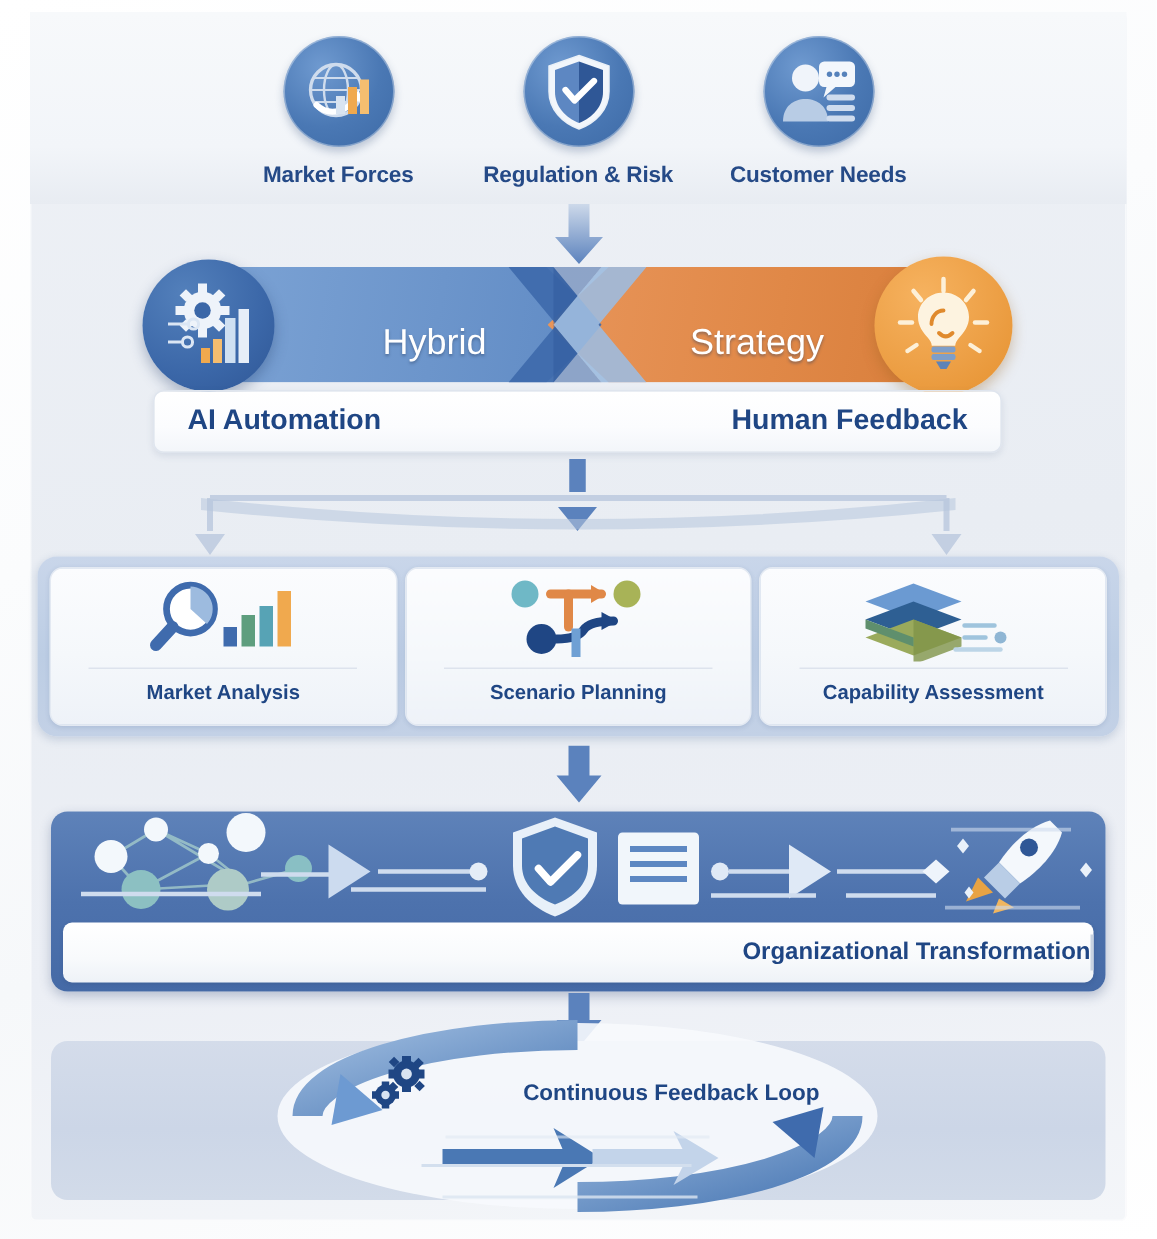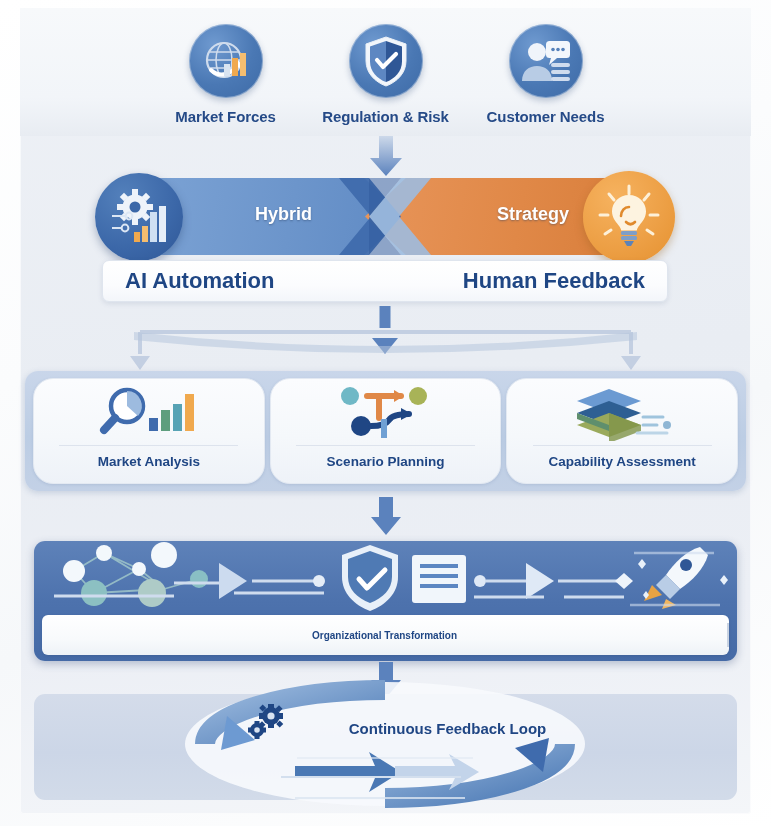--- a/index.html
+++ b/index.html
@@ -58,61 +58,61 @@
   }
   .chev-right{
     position:absolute;left:215px;top:0;width:255px;height:77px;
     background:linear-gradient(100deg,#e8955a 0%,#e08847 60%,#d97f3c 100%);
     clip-path:polygon(16% 0, 100% 0, 100% 100%, 16% 100%, 0 50%);
   }
   .xcross{
     position:absolute;left:189px;top:0;width:92px;height:77px;
   }
   .band-lbl{
-    position:absolute;top:26px;font-size:18px;font-weight:700;color:#ffffff;
+    position:absolute;top:37px;font-size:24px;font-weight:400;color:#ffffff;
     text-shadow:0 1px 2px rgba(40,60,95,.45);
   }
   .lbl-hybrid{left:105px;}
-  .lbl-strategy{left:310px;margin-left:37px;}
+  .lbl-strategy{left:310px;}
   .gear-disc{
     position:absolute;left:0;top:-5px;width:88px;height:88px;border-radius:50%;
     background:radial-gradient(circle at 32% 26%,#5380bb 0%,#3b67a8 60%,#2f5796 100%);
     box-shadow:0 4px 9px rgba(35,60,105,.35);
     display:flex;align-items:center;justify-content:center;overflow:hidden;
   }
   .bulb-disc{
     position:absolute;right:0;top:-7px;width:92px;height:92px;border-radius:50%;
     background:radial-gradient(circle at 35% 28%,#f6b25f 0%,#eda046 55%,#e5912f 100%);
     box-shadow:0 4px 9px rgba(150,95,25,.35);
     display:flex;align-items:center;justify-content:center;overflow:hidden;
   }
   .hybrid-bar{
     position:absolute;left:7px;top:82px;width:566px;height:42px;
     background:linear-gradient(180deg,#ffffff 0%,#fbfcfe 60%,#f3f6fa 100%);
     border:1px solid #dfe5ee;border-radius:7px;
     box-shadow:0 2px 5px rgba(70,95,135,.13);
     display:flex;align-items:center;justify-content:space-between;
     padding:0 22px;box-sizing:border-box;
   }
-  .hybrid-bar span{font-size:22px;color:#1f4684;font-weight:600;}
+  .hybrid-bar span{font-size:19px;color:#1f4684;font-weight:600;}
 
   
   .pillars-box{
     position:absolute;left:25px;top:371px;width:721px;height:120px;
     background:linear-gradient(180deg,#c9d6ea 0%,#bccdE4 55%,#c3d1e6 100%);
     border-radius:13px;
     box-shadow:0 2px 6px rgba(70,100,145,.22);
   }
   .pillars{
     position:absolute;left:8px;top:7px;width:705px;height:106px;
     display:flex;gap:5px;
   }
   .pillar{
     flex:1;background:linear-gradient(180deg,#fbfcfe 0%,#f5f8fb 55%,#eef2f8 100%);
-    border:1px solid #e3e9f2;border-radius:20px;
+    border:1px solid #e3e9f2;border-radius:9px;
     box-shadow:0 1px 3px rgba(80,105,150,.16);
     display:flex;flex-direction:column;align-items:center;justify-content:flex-start;
     position:relative;overflow:hidden;
   }
   .pillar .pic{height:66px;display:flex;align-items:center;justify-content:center;}
   .pillar .sep{width:78%;height:1px;background:#dde3ed;}
   .pillar .plbl{
     font-size:13.5px;color:#1f4684;font-weight:600;margin-top:8px;white-space:nowrap;
   }
 
@@ -124,21 +124,21 @@
     overflow:hidden;
   }
   .outcomes-art{position:absolute;left:0;top:0;width:703px;height:74px;}
   .outcomes-bar{
     position:absolute;left:8px;bottom:6px;width:687px;height:40px;
     background:linear-gradient(180deg,#ffffff 0%,#f8fafc 60%,#eef2f7 100%);
     border-radius:6px;display:flex;align-items:center;
     box-shadow:0 1px 3px rgba(40,60,100,.2);
   }
   .outcomes-bar .oc{
-    flex:1;text-align:center;font-size:10px;color:#1f4684;font-weight:600;
+    flex:1;text-align:right;font-size:16px;color:#1f4684;font-weight:600;
     white-space:nowrap;
   }
   .ocdiv{width:1px;height:24px;background:#c9d3e2;}
 
   
   .loopbox{
     position:absolute;left:34px;top:694px;width:703px;height:106px;
     background:linear-gradient(180deg,#d4dcea 0%,#ccd6e7 55%,#d2dbe9 100%);
     border-radius:11px;
   }

